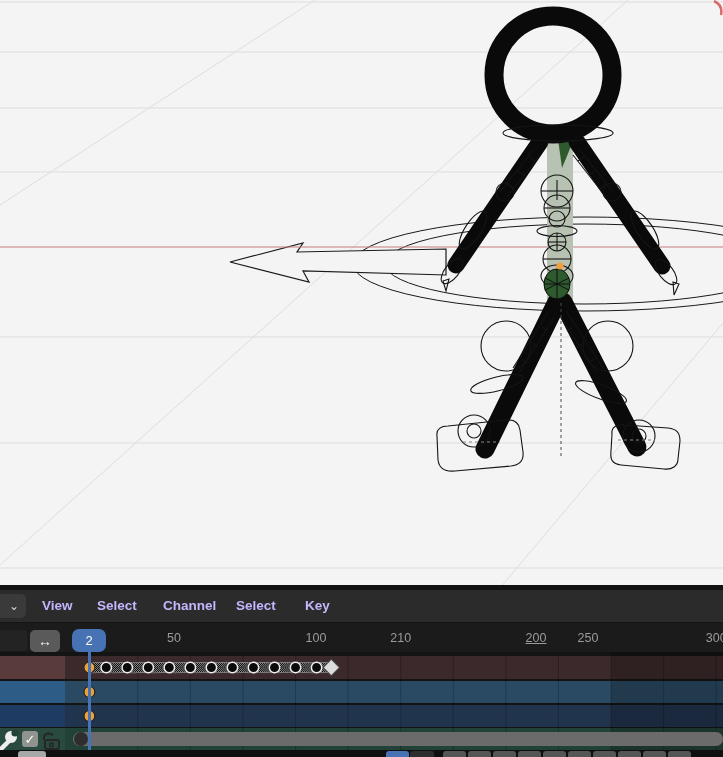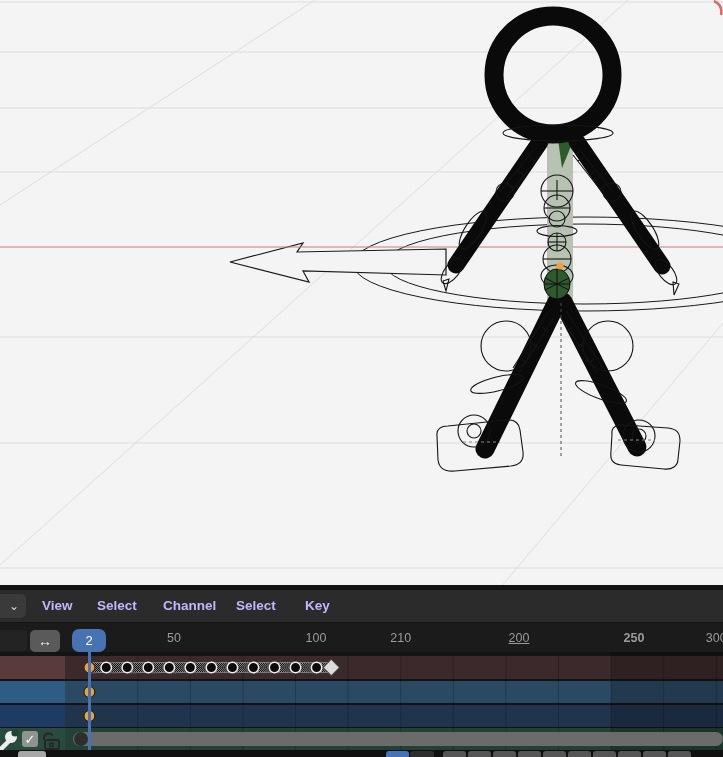--- a/index.html
+++ b/index.html
@@ -177,22 +177,22 @@
     <div id="ruler-field"></div>
     <div id="range-btn">
       <span>↔</span>
     </div>
     <div id="frame-badge">
       <span>2</span>
     </div>
   <div class="tick-label" style="left: 174px; text-align: center;">50</div>
       <div class="tick-label" style="left: 292px; margin-left: 24px;">100</div>
       <div class="tick-label" style="left: 400.718px;">210</div>
-      <div class="tick-label" style="left: 519px; text-decoration: underline;">200</div>
-      <div class="tick-label" style="left: 634px; font-weight: bold;">250</div>
+      <div class="tick-label" style="left: 536px; text-decoration: underline;">200</div>
+      <div class="tick-label" style="left: 588px;">250</div>
       <div class="tick-label" style="left: 716.243px;">300</div>
     </div>
 
   <div id="channels">
 
     <div class="chan-row" style="top: 4px; height: 23px;">
         <div class="chan-left" style="background:#5a3b3c"></div>
         <div class="chan-main" style="background:#3b292b"></div>
       </div>
       <div class="chan-row" style="top: 29px; height: 22px;">

